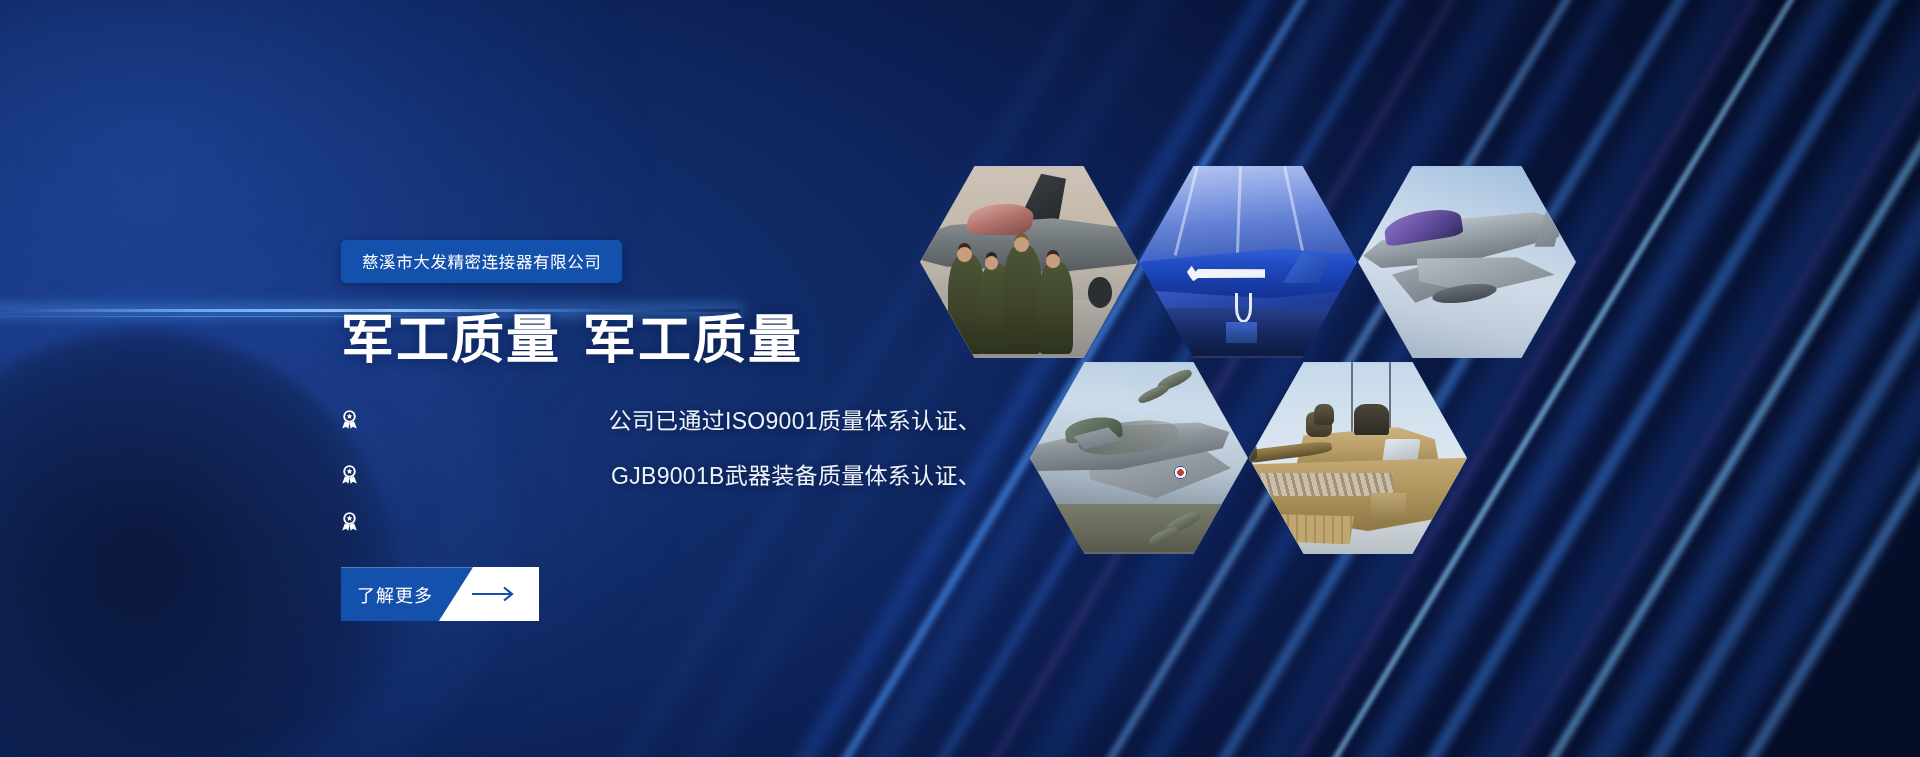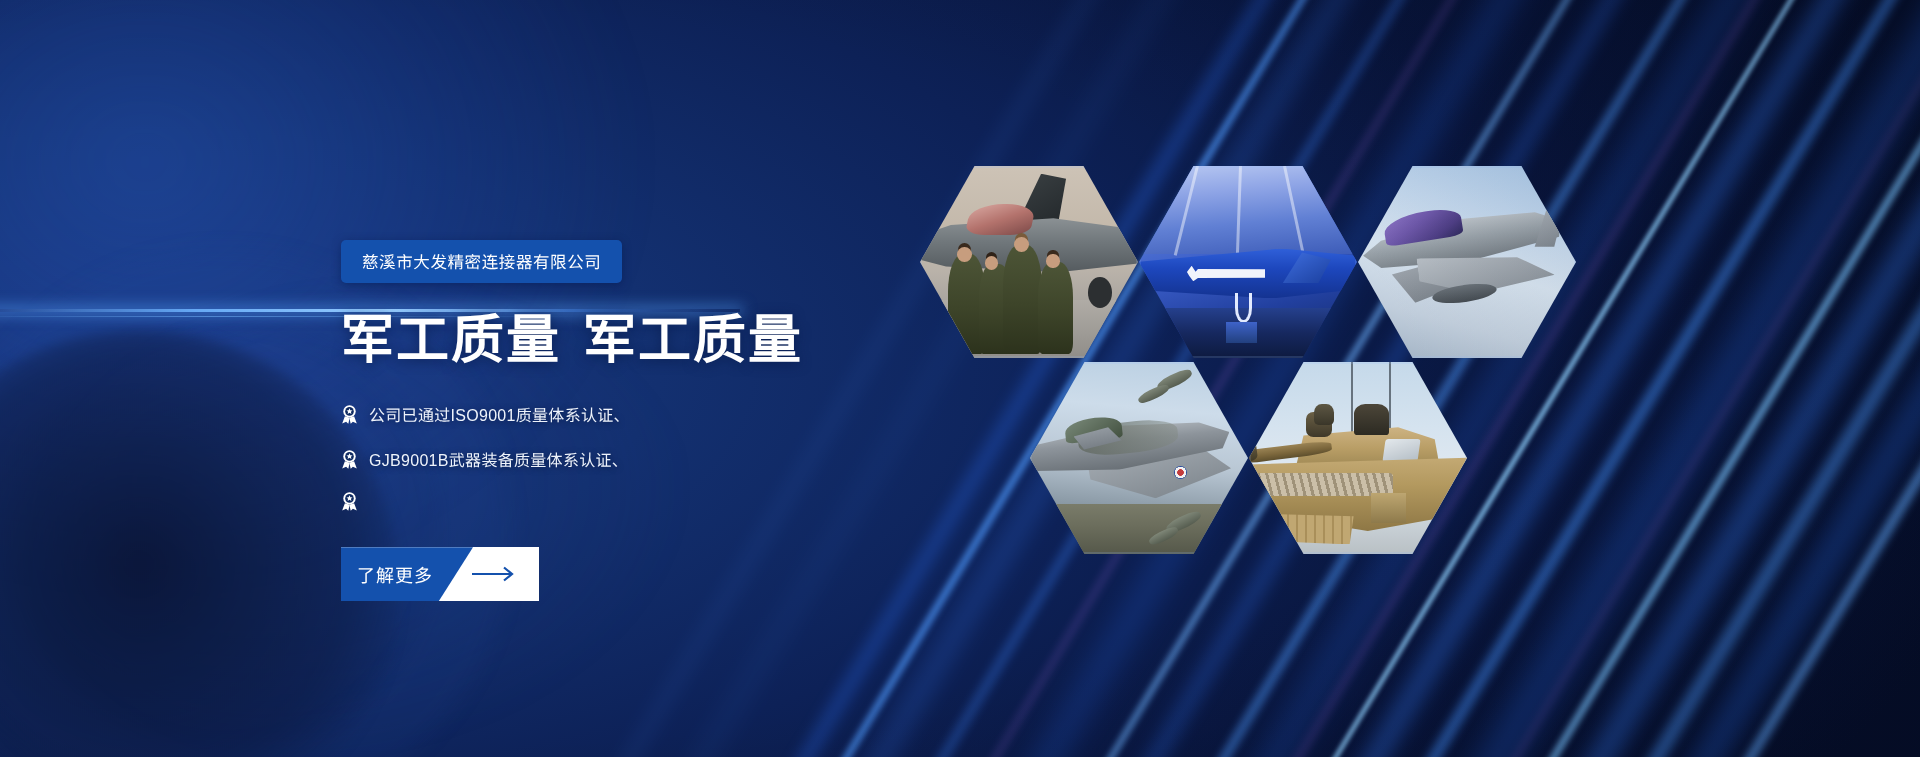--- a/index.html
+++ b/index.html
@@ -231,22 +231,23 @@
     margin-top:28px;
     font-size:53px;font-weight:bold;color:#ffffff;letter-spacing:2px;
     line-height:1.1;white-space:nowrap;
     text-shadow:0 2px 12px rgba(6,24,70,.65);
   }
   .headline .gap{display:inline-block;width:22px;}
 
   .bullets{margin-top:33px;}
   .bullet{
     display:flex;align-items:center;gap:11px;margin-bottom:21px;
-    color:#eef3fb;font-size:16px;letter-spacing:.3px;
+    color:#eef3fb;font-size:23px;letter-spacing:.3px;
     text-shadow:0 1px 6px rgba(4,16,48,.6);
+    justify-content:space-between;
   }
   .medal{width:17px;height:19px;flex:0 0 auto;display:block;}
 
   .btn{
     position:relative;display:inline-block;margin-top:15px;
     width:198px;height:54px;overflow:hidden;cursor:pointer;
     background:#ffffff;
   }
   .btn .blue{
     position:absolute;left:0;top:0;height:100%;width:132px;

